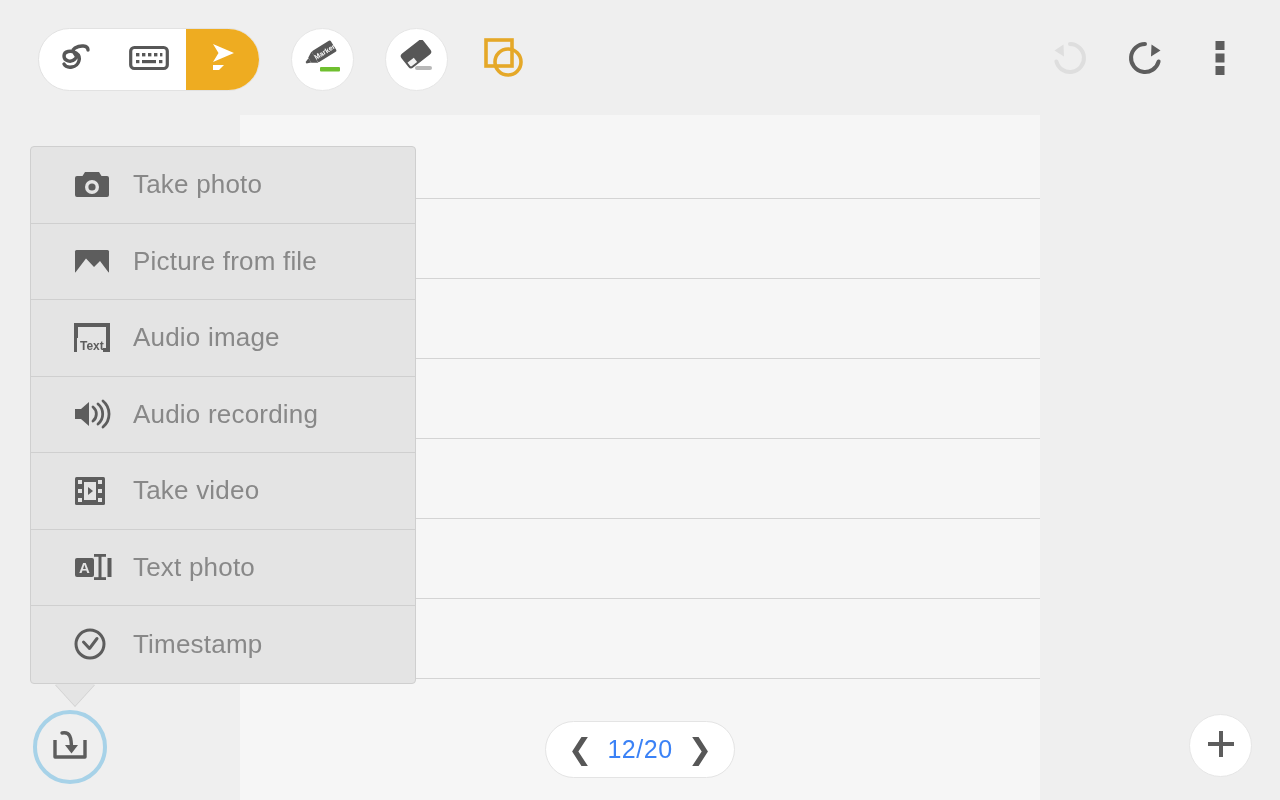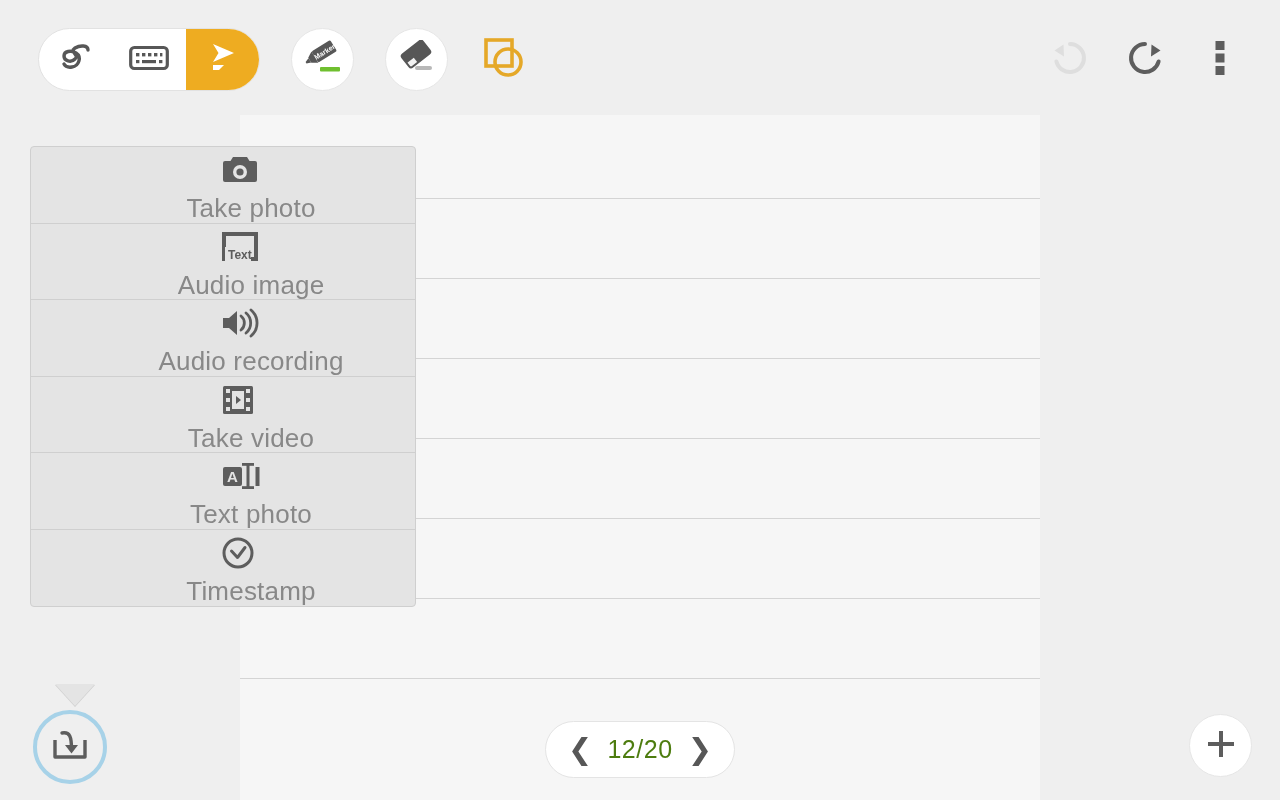--- a/index.html
+++ b/index.html
@@ -72,21 +72,20 @@
     border-radius: 4px;
     z-index: 20;
   }
   .menu-item {
     position: relative;
     height: 76.5px;
     display: flex; align-items: center;
     padding-left: 42px;
     cursor: pointer;
     border-bottom: 1px solid #cfcfcf;
-    flex-direction: column;
   }
   .menu-item:last-child { border-bottom: none; text-align: center; }
   .menu-item .mi-icon {
     width: 46px; flex: 0 0 46px;
     display: flex; align-items: center; justify-content: flex-start;
     color: #15803d;
   }
   .menu-item .mi-label {
     font-size: 26px;
     color: #888888;
@@ -127,21 +126,21 @@
     border-radius: 29px;
     display: flex; align-items: center; justify-content: space-between;
     padding: 0 22px;
     z-index: 15;
   }
   #page-nav .nav-arrow {
     font-size: 29px; color: #575757; line-height: 1; cursor: pointer;
     font-family: "DejaVu Sans", sans-serif;
   }
   #page-indicator {
-    font-size: 25px; color: #4d7c0f; letter-spacing: 0.5px;
+    font-size: 25px; color: #3b82f6; letter-spacing: 0.5px;
   }
 
   
   #btn-add {
     position: absolute; left: 1189px; top: 714px;
     width: 63px; height: 63px;
     background: #ffffff;
     border: 1px solid #e6e6e6;
     border-radius: 50%;
     display: flex; align-items: center; justify-content: center;
@@ -272,20 +271,29 @@
       <span class="mi-icon">
         <svg width="38" height="30" viewBox="0 0 38 30">
           <path d="M12 2 h14 l2.5 4 H34 a2 2 0 0 1 2 2 v17 a2 2 0 0 1 -2 2 H4 a2 2 0 0 1 -2 -2 V8 a2 2 0 0 1 2 -2 h5.5 Z" fill="#5d5d5d"></path>
           <circle cx="19" cy="17" r="7" fill="#e4e4e4"></circle>
           <circle cx="19" cy="17" r="3.6" fill="#5d5d5d"></circle>
         </svg>
       </span>
       <span class="mi-label">Take photo</span>
     </div>
 
+    <div class="menu-item">
+      <span class="mi-icon">
+        <svg width="38" height="30" viewBox="0 0 38 30">
+          <rect x="2" y="4" width="34" height="23" rx="1.5" fill="#5d5d5d"></rect>
+          <path d="M2 27 L13 12.5 L21 21 L27 15 L36 27 Z" fill="#e4e4e4"></path>
+        </svg>
+      </span>
+      <span class="mi-label">Picture from file</span>
+    </div>
 
     <div class="menu-item">
       <span class="mi-icon">
         <svg width="40" height="32" viewBox="0 0 40 32">
           <path d="M3 28 V3 H35 V28 H3 Z" fill="none" stroke="#5d5d5d" stroke-width="4"></path>
           <rect x="4" y="16" width="26" height="14" fill="#e4e4e4"></rect>
           <text x="7" y="28" font-family="Liberation Sans, sans-serif" font-size="12" font-weight="bold" fill="#5d5d5d">Text</text>
         </svg>
       </span>
       <span class="mi-label">Audio image</span>

